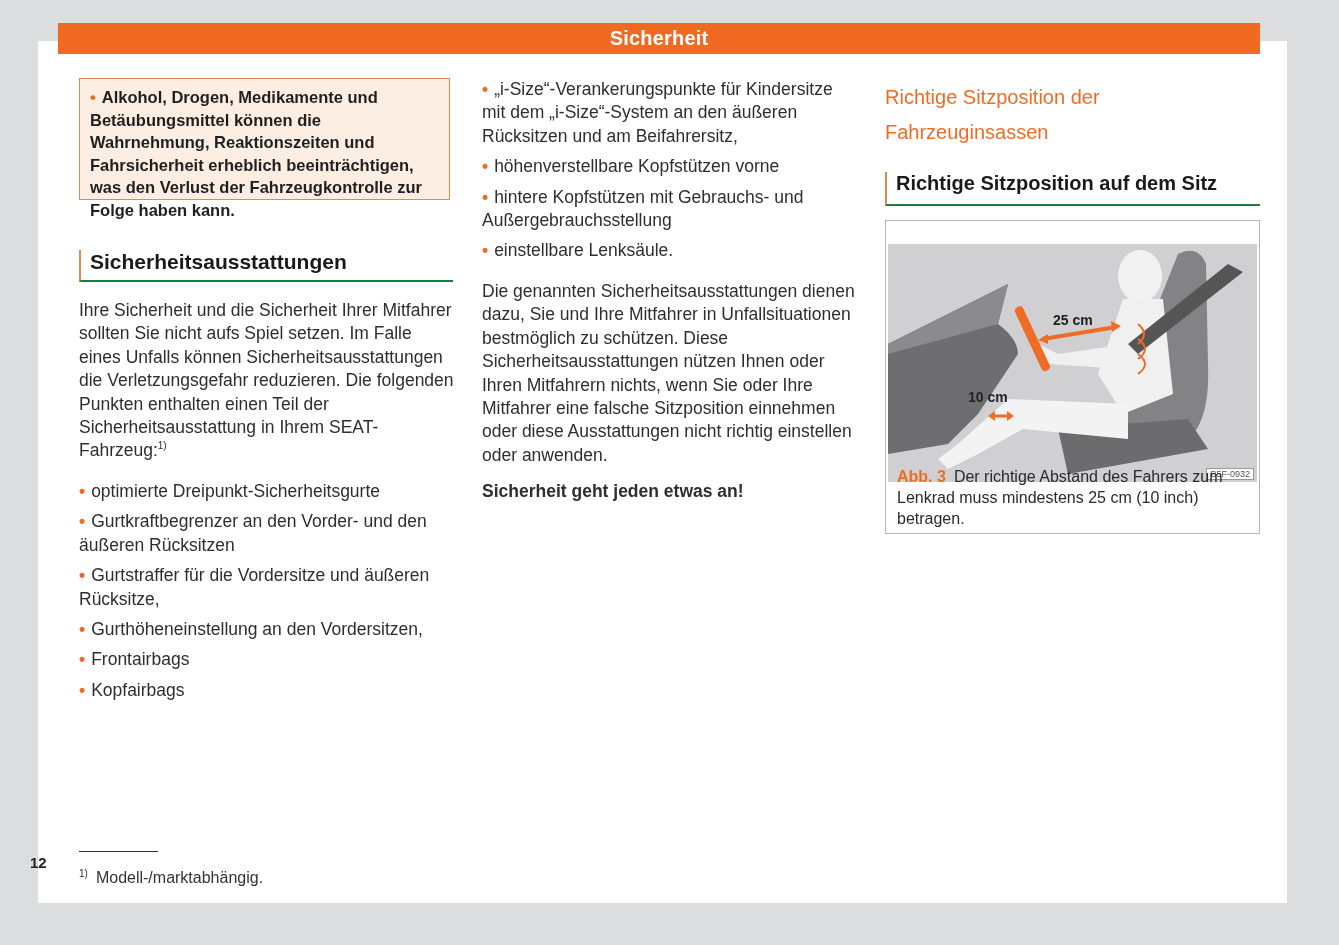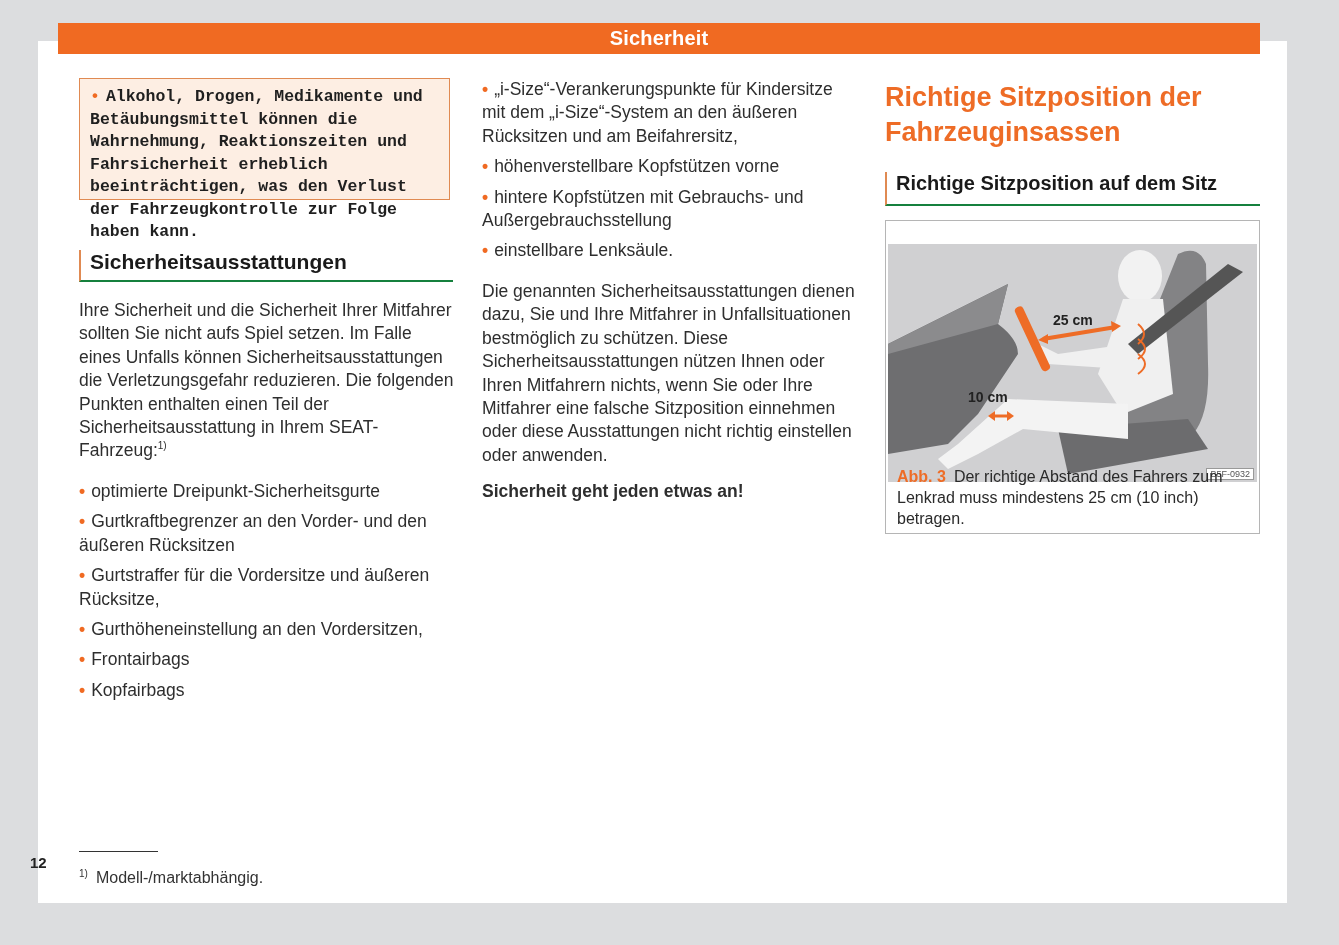--- a/index.html
+++ b/index.html
@@ -12,38 +12,38 @@
   }
   .header-bar {
     position:absolute; left:58px; top:23px; width:1202px; height:31px; background:#f06a22;
     color:#fff; font-family:"Liberation Sans", sans-serif; font-weight:bold; font-size:20px;
     text-align:center; line-height:31px; letter-spacing:0.2px;
   }
 
   .warn-box {
     position:absolute; left:79px; top:78px; width:371px; height:122px; box-sizing:border-box;
     background:#fdeee3; border:1px solid #e08a52; padding:7px 10px 0 10px;
-    font-family:Liberation Mono, monospace; font-weight:bold; font-size:16.5px; line-height:22.5px; color:#1f1f1f;
+    font-family:Liberation Sans, sans-serif; font-weight:bold; font-size:16.5px; line-height:22.5px; color:#1f1f1f;
   }
   .bullet { color:#f06a22; font-weight:bold; margin-right:6px; }
   .sec-head {
     position:absolute; box-sizing:border-box; border-left:2px solid #e08a52; border-bottom:2px solid #15803d;
     font-family:"Liberation Sans", sans-serif; font-weight:bold; font-size:21px; color:#1a1a1a;
     padding-left:9px;
   }
   .body-text {
     position:absolute; font-family:"Liberation Sans", sans-serif; font-size:17.5px; line-height:23.4px; color:#2e2e2e;
   }
   .list { position:absolute; margin:0; padding:0; list-style:none;
     font-family:"Liberation Sans", sans-serif; font-size:17.5px; line-height:23.4px; color:#2e2e2e; }
   .list li { margin-bottom:7px; }
   .sup { font-size:10px; vertical-align:super; line-height:0; }
   .h1-orange {
     position:absolute; left:885px; top:80px; width:380px;
-    font-family:"Liberation Sans", sans-serif; font-weight:bold; font-size:27px; line-height:35px; color:#ee6c26;
+    font-family:"Liberation Sans", sans-serif; font-weight:normal; font-size:20px; line-height:35px; color:#ee6c26;
   }
   .figure {
     position:absolute; left:885px; top:220px; width:375px; height:314px; box-sizing:border-box;
     border:1px solid #b5b5b5; background:#fff;
   }
   .fig-img { position:absolute; left:2px; top:2px; width:369px; height:238px; background:#cfcfd1; overflow:hidden;margin-top:21px; }
   .fig-code {
     position:absolute; right:3px; bottom:2px; background:#fff; border:1px solid #999; font-size:9px;
     color:#555; padding:0 3px; font-family:"Liberation Sans", sans-serif;text-align:right;
   }

